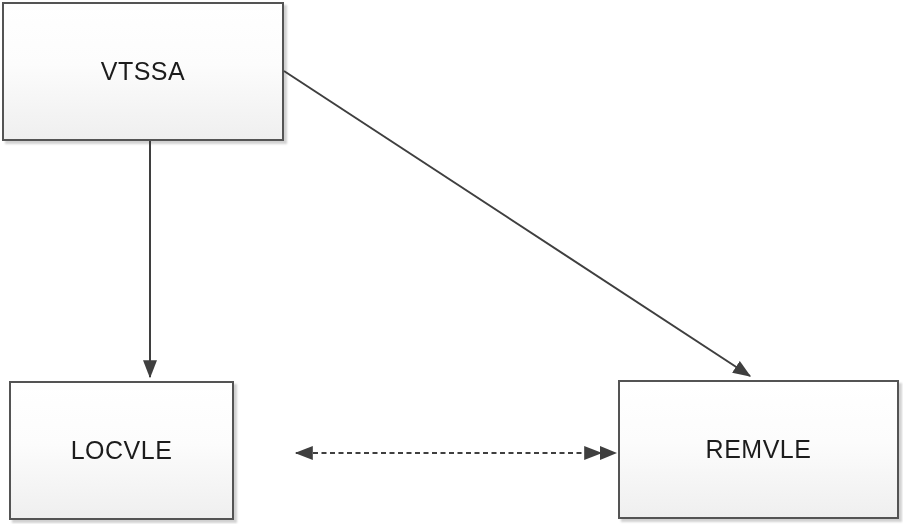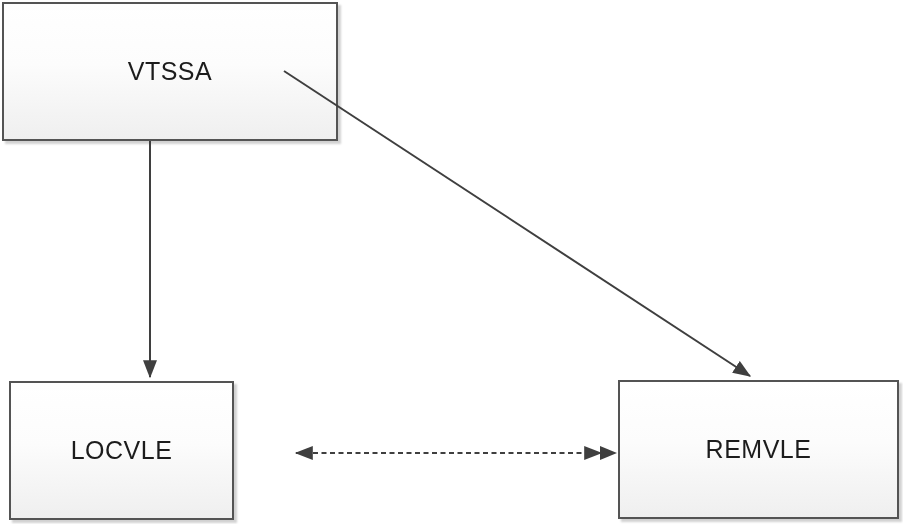--- a/index.html
+++ b/index.html
@@ -24,21 +24,21 @@
     display: flex;
     align-items: center;
     justify-content: center;
   }
   .node-label {
     font-size: 25px;
     color: #1c1c1c;
     letter-spacing: 0.5px;
     user-select: none;
   }
-  #node-vtssa  { left: 2px;   top: 2px;   width: 336px; height: 139px; }
+  #node-vtssa  { left: 2px;   top: 2px;   width: 282px; height: 139px; }
   #node-locvle { left: 9px;   top: 381px; width: 225px; height: 139px; }
   #node-remvle { left: 618px; top: 380px; width: 281px; height: 139px; }
   .connector-layer {
     position: absolute;
     left: 0;
     top: 0;
     width: 903px;
     height: 524px;
     pointer-events: none;
   }

